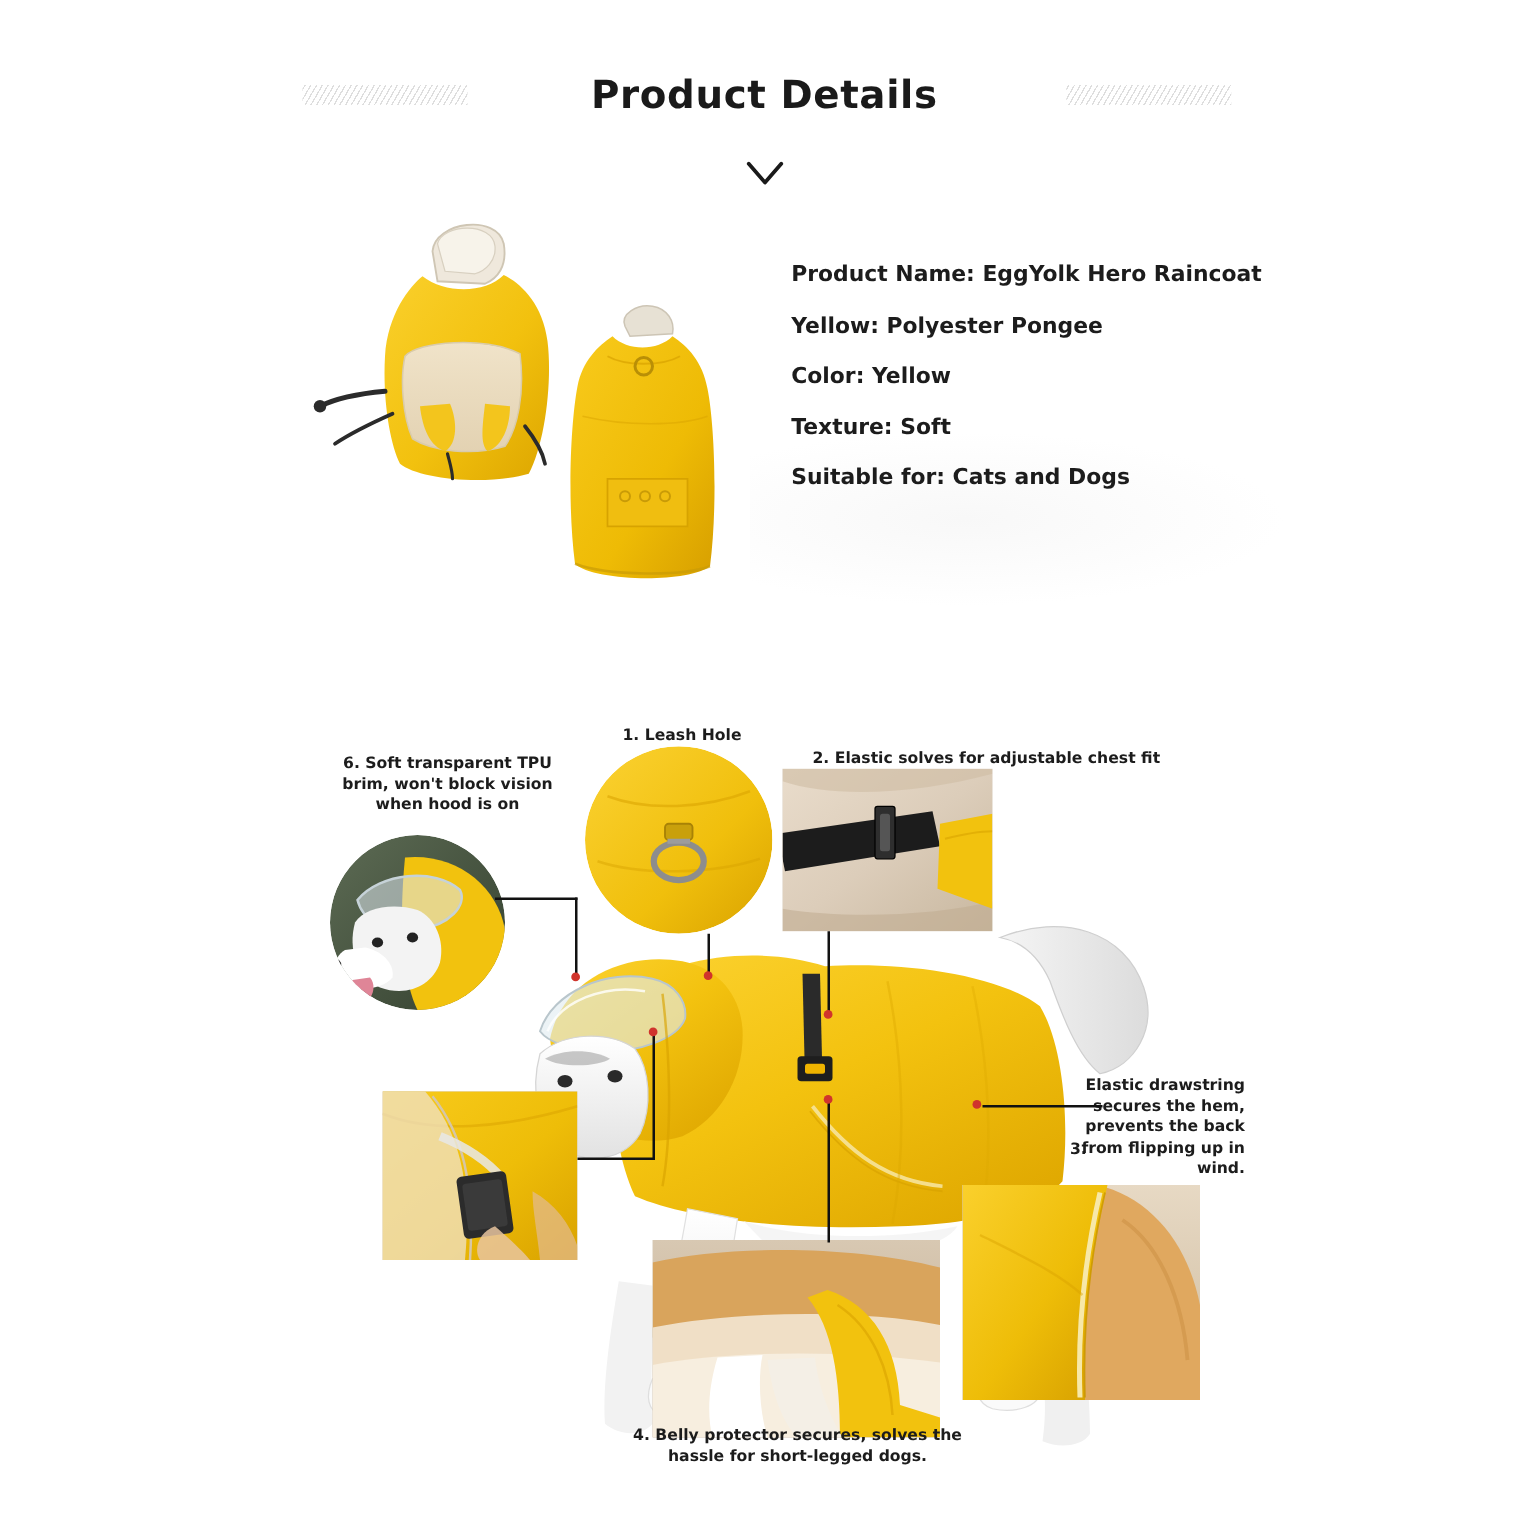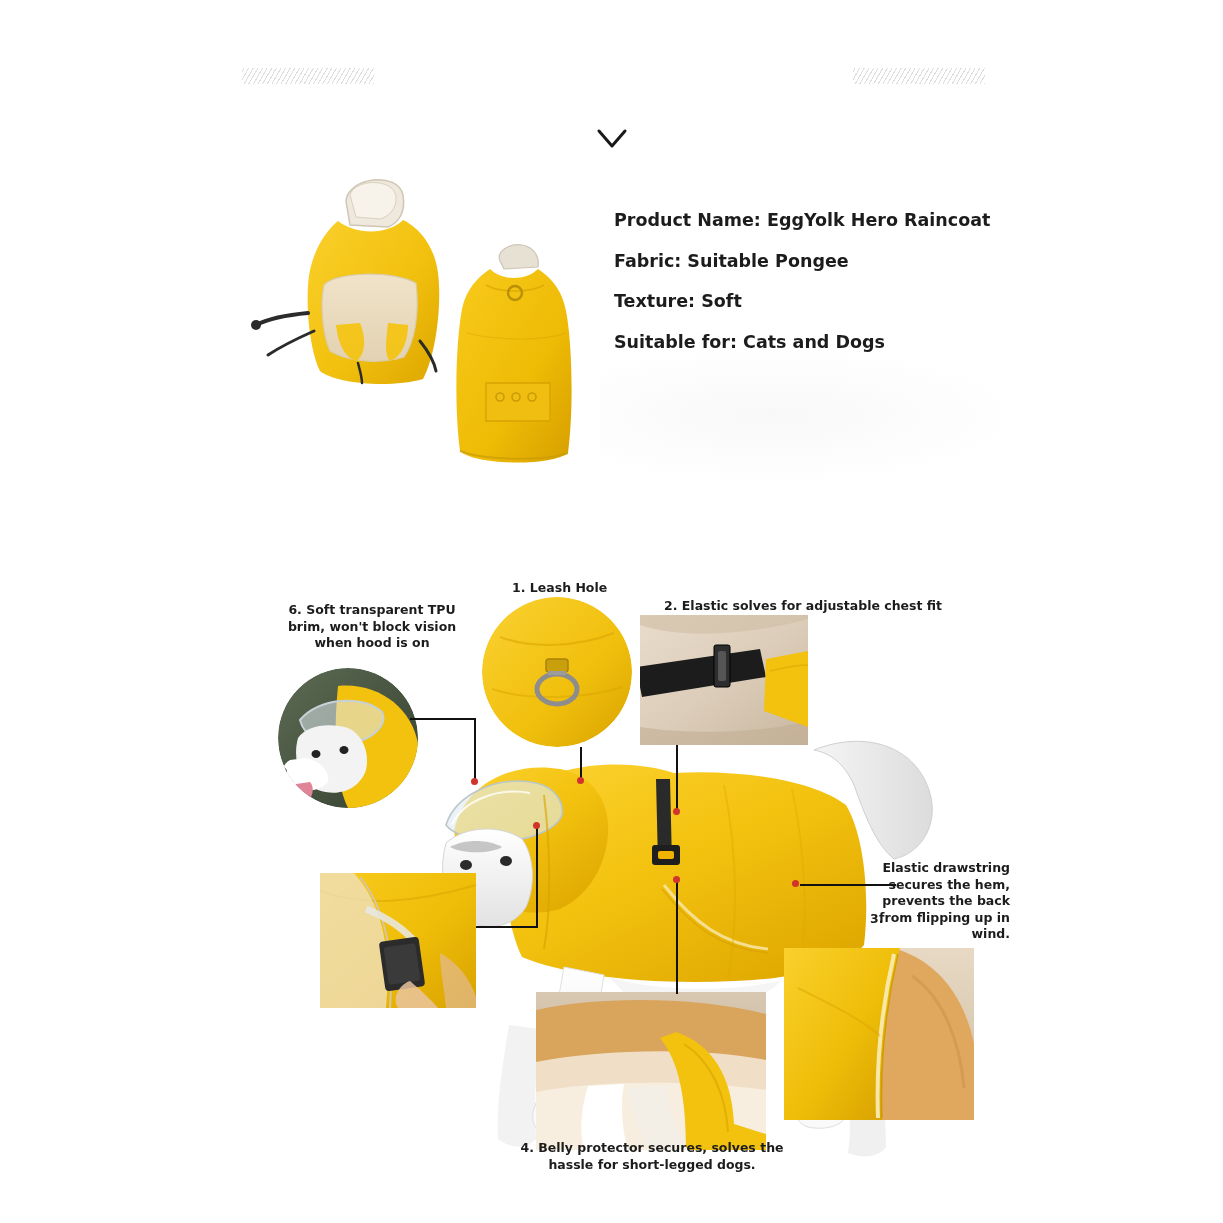--- a/index.html
+++ b/index.html
@@ -63,33 +63,34 @@
     width: 520px;
   }
   .spec-line {
     font-size: 17.5px;
     font-weight: bold;
     color: #1c1c1c;
     line-height: 1.0;
     margin-bottom: 23px;
     font-family: "DejaVu Sans", sans-serif;
     white-space: nowrap;
+    margin-left: 19px;
   }
   .ghost-watermark {
     position: absolute;
     left: 600px; top: 345px;
     width: 430px; height: 140px;
     background: radial-gradient(ellipse at 40% 50%, rgba(248,248,248,1) 0%, rgba(255,255,255,0) 70%);
     pointer-events: none;
   }
 
   
   .diagram {
     position: absolute;
-    left: 14px; top: 540px;
+    left: 0; top: 540px;
     width: 980px; height: 683px;
   }
 
   .callout-label {
     position: absolute;
     font-size: 12.5px;
     font-weight: bold;
     color: #1c1c1c;
     line-height: 1.32;
     font-family: "DejaVu Sans", sans-serif;
@@ -124,20 +125,23 @@
   svg { display: block; }
 </style>
 </head>
 <body>
 
 <div class="page">
 
   <div class="hatch left"></div>
   <div class="hatch right"></div>
 
+  <div class="header">
+    <h1 class="header-title">Product Details</h1>
+  </div>
 
   <div class="chevron">
     <svg width="32" height="26" viewBox="0 0 32 26">
       <polyline points="3,5 16,20 29,5" fill="none" stroke="#1a1a1a" stroke-width="3" stroke-linecap="round" stroke-linejoin="round"></polyline>
     </svg>
   </div>
 
   <div class="product-photo">
     <svg width="350" height="330" viewBox="0 0 350 330">
       <defs>
@@ -195,21 +199,22 @@
       <circle cx="278" cy="232" r="4" fill="none" stroke="#C99B07" stroke-width="1.6"></circle>
       <circle cx="294" cy="232" r="4" fill="none" stroke="#C99B07" stroke-width="1.6"></circle>
       <path d="M222 286 C248 296 310 296 330 288" fill="none" stroke="#C99B07" stroke-width="2" opacity="0.7"></path>
     </svg>
   </div>
 
   <div class="ghost-watermark"></div>
 
   <div class="spec-list">
     <div class="spec-line">Product Name: EggYolk Hero Raincoat</div>
-    <div class="spec-line">Fabric: Suitable Pongee</div>
+    <div class="spec-line">Yellow: Polyester Pongee</div>
+    <div class="spec-line">Color: Yellow</div>
     <div class="spec-line">Texture: Soft</div>
     <div class="spec-line">Suitable for: Cats and Dogs</div>
   </div>
 
   <div class="diagram">
 
     <div class="photo-box" style="left:380px; top:195px; width:560px; height:440px; background:transparent;">
       <svg width="560" height="440" viewBox="0 0 560 440">
         <defs>
           <linearGradient id="coatg" x1="0.1" y1="0" x2="0.9" y2="1">

